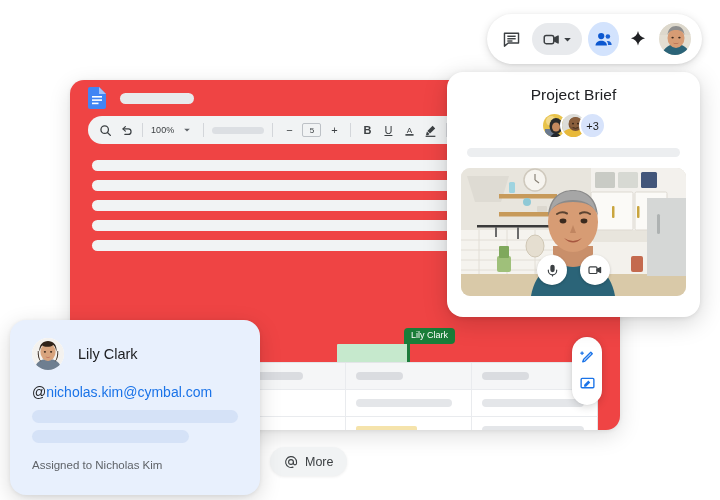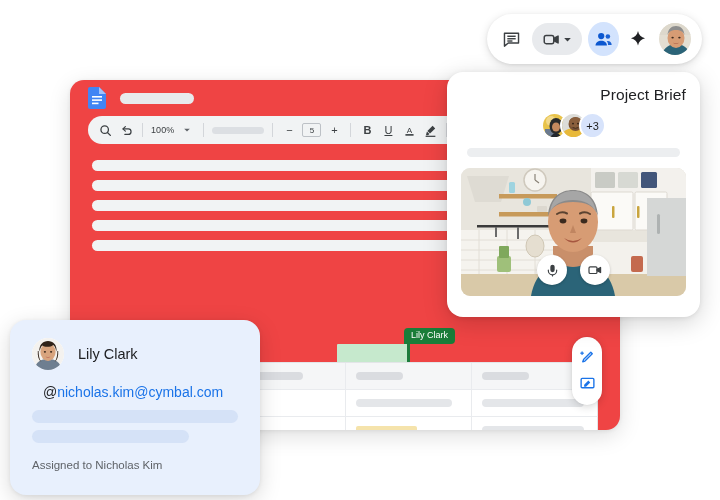--- a/index.html
+++ b/index.html
@@ -138,21 +138,21 @@
 
   
   .brief-card {
     position: absolute; left: 447px; top: 72px;
     width: 253px; height: 245px;
     background: #fff; border-radius: 16px;
     box-shadow: 0 6px 24px rgba(0,0,0,.17), 0 1px 5px rgba(0,0,0,.08);
     padding: 14px 14px 0;
   }
   .brief-title {
-    text-align: right; font-size: 15.5px; color: #202124;
+    text-align: center; font-size: 15.5px; color: #202124;
     font-weight: 400; letter-spacing: .1px; margin-bottom: 8px;
   }
   .brief-avatars { display: flex; justify-content: center; align-items: center; margin-bottom: 9px; }
   .av { width: 27px; height: 27px; border-radius: 50%; overflow: hidden; border: 2px solid #fff; }
   .av:nth-child(2) { margin-left: -8px; }
   .plus-badge {
     width: 27px; height: 27px; border-radius: 50%; margin-left: -8px;
     background: #d7e3fb; color: #1f1f1f; font-size: 11px;
     display: flex; align-items: center; justify-content: center; border: 2px solid #fff;
   }
@@ -174,21 +174,21 @@
   .comment-card {
     position: absolute; left: 10px; top: 320px;
     width: 250px; height: 175px;
     background: #e8f0fd; border-radius: 16px;
     box-shadow: 0 6px 22px rgba(0,0,0,.15), 0 1px 4px rgba(0,0,0,.07);
     padding: 18px 22px;
   }
   .cc-head { display: flex; align-items: center; gap: 14px; margin-bottom: 14px; }
   .cc-avatar { width: 32px; height: 32px; border-radius: 50%; overflow: hidden; flex: none; background:#fff; }
   .cc-name { font-size: 14.5px; color: #202124; }
-  .cc-mention { font-size: 14px; margin-bottom: 10px; color: #202124; white-space: nowrap; margin-left: 11px; }
+  .cc-mention { font-size: 14px; margin-bottom: 10px; color: #202124; white-space: nowrap; }
   .cc-mention span { color: #1a73e8; }
   .cc-bar { height: 13px; border-radius: 7px; background: #d5e2f7; margin-bottom: 7px; }
   .cc-bar.b1 { width: 100%; }
   .cc-bar.b2 { width: 76%; }
   .cc-assign { font-size: 11.5px; color: #5f6368; margin-top: 16px; }
 
   svg { display: block; }
 </style>
 </head>
 <body>
@@ -345,20 +345,29 @@
       </svg>
     </span>
     <span class="tb-ico">
       <svg width="17" height="17" viewBox="0 0 20 20" fill="none" stroke="#1a73e8" stroke-width="1.6" stroke-linejoin="round">
         <rect x="2.5" y="4" width="15" height="11" rx="1.2"></rect>
         <path d="M6 11.5 11 6.5l2.2 2.2-5 5H6z" fill="#1a73e8" stroke="none"></path>
       </svg>
     </span>
   </div>
 
+  <div class="more-pill">
+    <span>
+      <svg width="14" height="14" viewBox="0 0 18 18" fill="none" stroke="#3c4043" stroke-width="1.4">
+        <circle cx="9" cy="9" r="3.1"></circle>
+        <path d="M12.1 9v1.7a2 2 0 0 0 4 0V9A7 7 0 1 0 11.6 15.6" stroke-linecap="round"></path>
+      </svg>
+    </span>
+    <span>More</span>
+  </div>
 
   <div class="brief-card">
     <div class="brief-title">Project Brief</div>
     <div class="brief-avatars">
       <span class="av">
         <svg width="27" height="27" viewBox="0 0 27 27">
           <rect width="27" height="27" fill="#e8c34a"></rect>
           <circle cx="8" cy="7" r="5" fill="#f2d98a"></circle>
           <rect x="2" y="15" width="10" height="12" fill="#6b7a8f"></rect>
           <ellipse cx="13" cy="12" rx="6.5" ry="8" fill="#2b2b2b"></ellipse>

